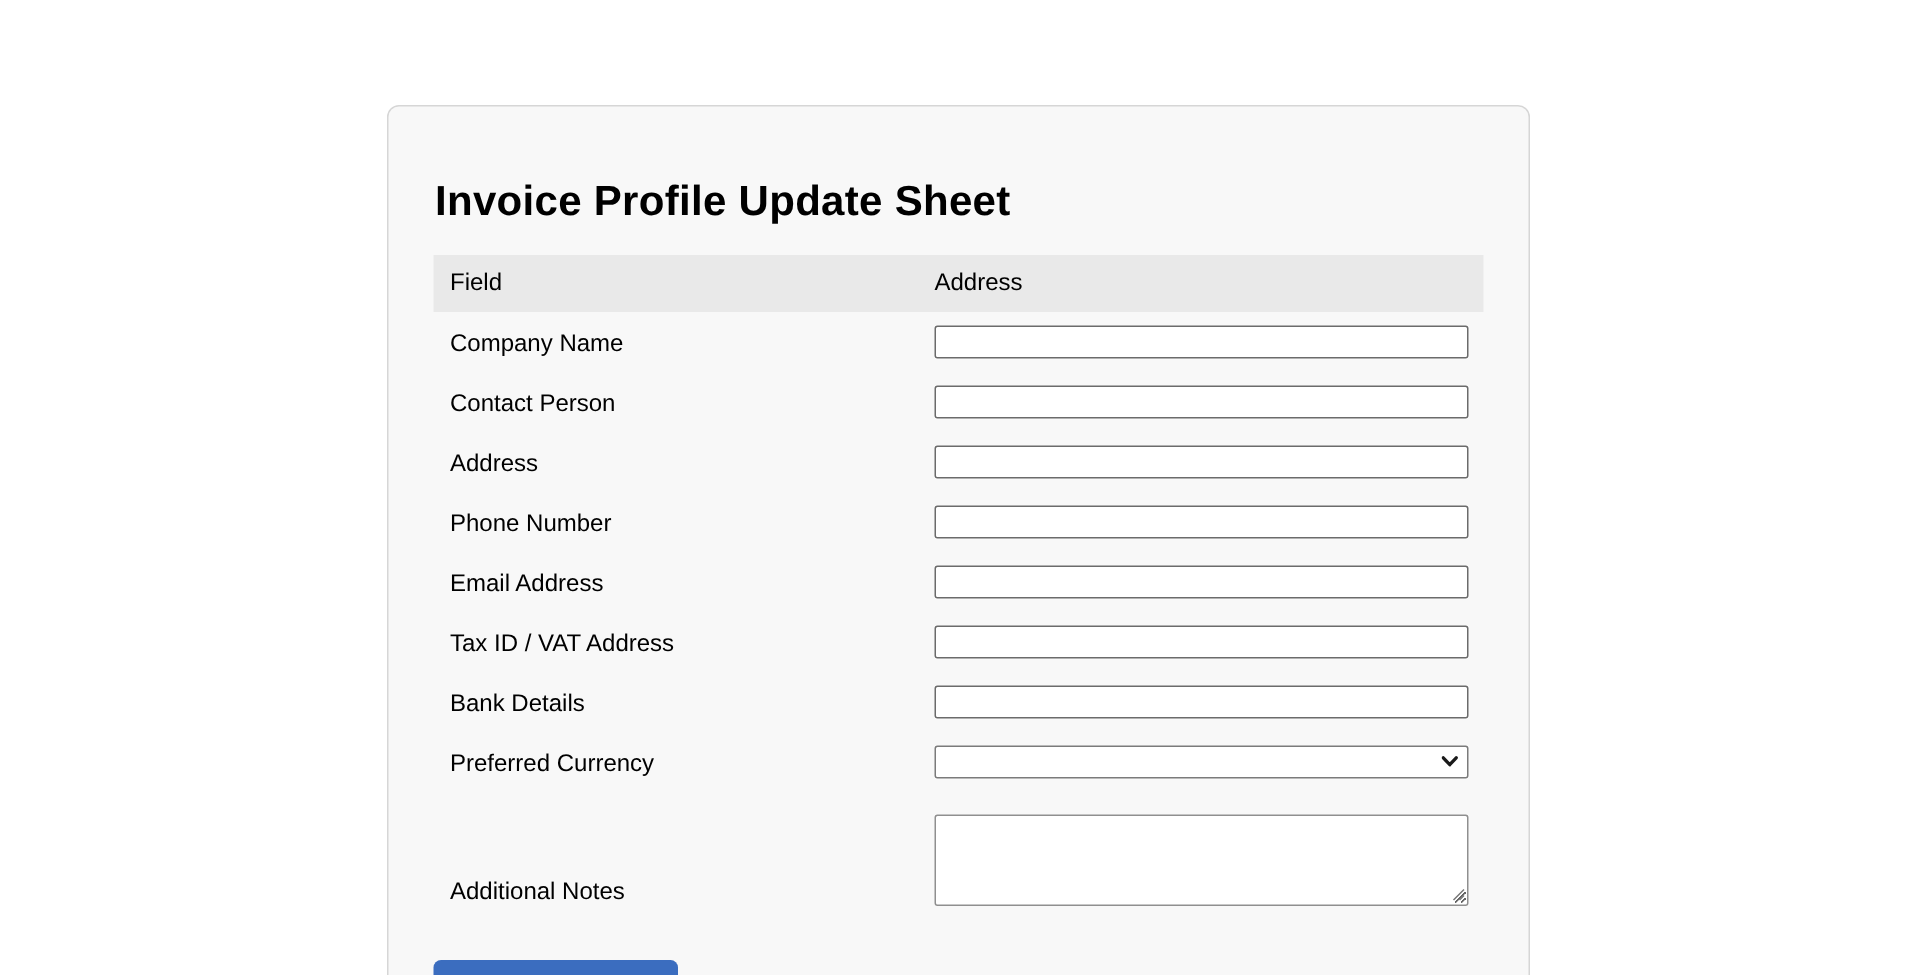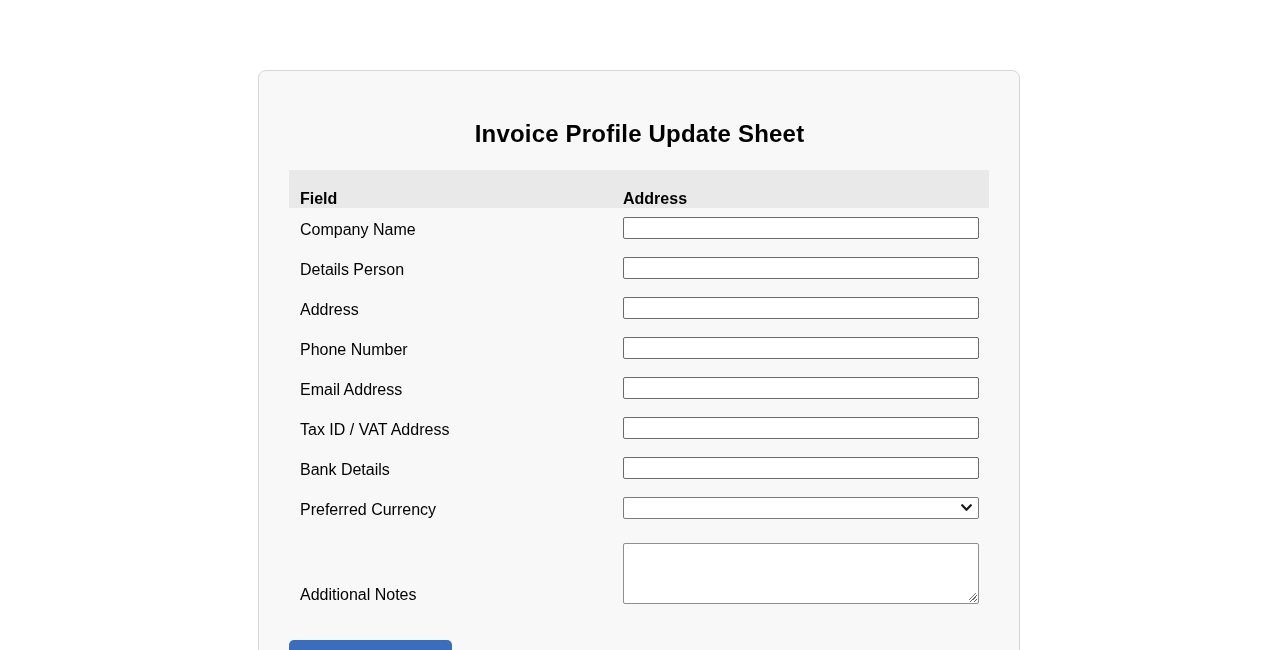--- a/index.html
+++ b/index.html
@@ -15,33 +15,32 @@
     position: absolute;
     left: 258px; top: 70px;
     width: 762px; height: 720px;
     background: #f8f8f8;
     border: 1px solid #d6d6d6;
     border-radius: 8px;
     padding: 50px 30px 0 30px;
   }
   .page-title {
     margin: 0 0 24px 1px;
-    font-size: 24px;
+    font-size: 28px;
     line-height: 25px;
     font-weight: bold;
     letter-spacing: 0.2px;
-    text-align: center;
   }
   .tbl { width: 700px; }
   .tbl-header {
     display: flex;
-    align-items: flex-end;
+    align-items: center;
     height: 38px;
     background: #e9e9e9;
-    font-weight: bold;
+    font-weight: normal;
     font-size: 16px;
   }
   .cell-field {
     width: 322px;
     padding-left: 11px;
     flex: none;
     font-size: 16px;
   }
   .cell-details {
     flex: 1;
@@ -125,21 +124,21 @@
     </div>
 
     <div class="trow">
       <div class="cell-field">Company Name</div>
       <div class="cell-details">
         <input type="text" class="tinput" value="" style="">
       </div>
     </div>
 
     <div class="trow">
-      <div class="cell-field">Details Person</div>
+      <div class="cell-field">Contact Person</div>
       <div class="cell-details">
         <input type="text" class="tinput" value="" style="">
       </div>
     </div>
 
     <div class="trow">
       <div class="cell-field">Address</div>
       <div class="cell-details">
         <input type="text" class="tinput" value="" style="">
       </div>

